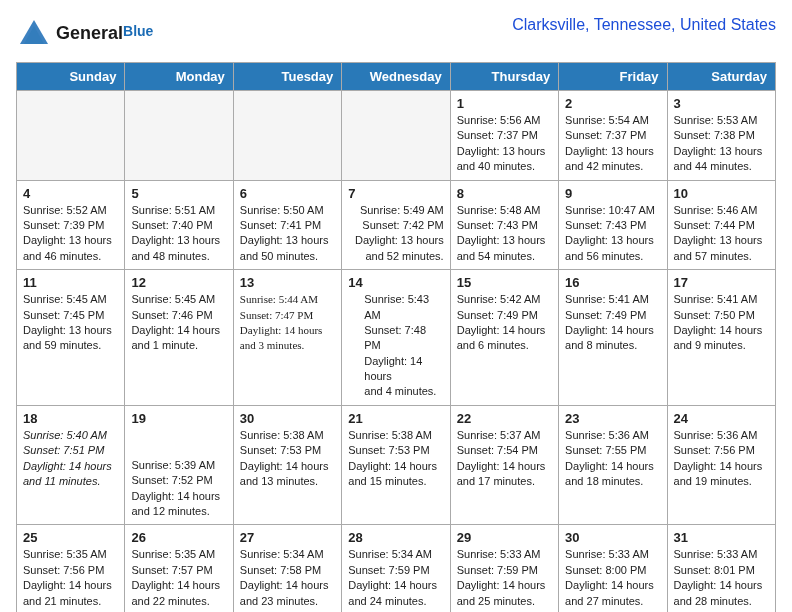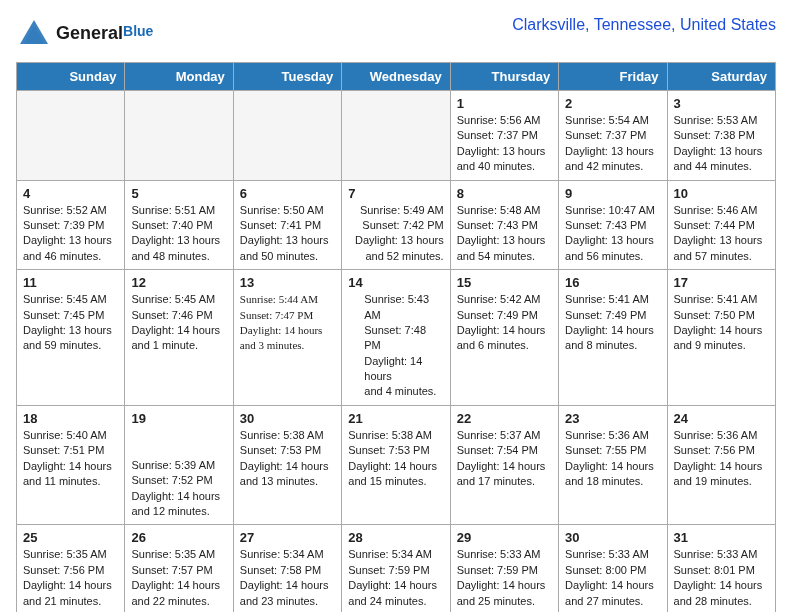--- a/index.html
+++ b/index.html
@@ -250,21 +250,21 @@
           <span class="day-number">17</span>
           <div class="day-info" style="white-space: pre-line;">Sunrise: 5:41 AM
 Sunset: 7:50 PM
 Daylight: 14 hours
 and 9 minutes.</div>
         </td>
       </tr>
       <tr class="week-row">
         <td>
           <span class="day-number">18</span>
-          <div class="day-info" style="white-space: pre-line;">Sunrise: 5:40 AM
+          <div class="day-info" style="white-space: pre-line; font-style: italic;">Sunrise: 5:40 AM
 Sunset: 7:51 PM
 Daylight: 14 hours
 and 11 minutes.</div>
         </td>
         <td>
           <span class="day-number">19</span>
           <div class="day-info" style="white-space: pre-line; margin-top: 32px;">Sunrise: 5:39 AM
 Sunset: 7:52 PM
 Daylight: 14 hours
 and 12 minutes.</div>

